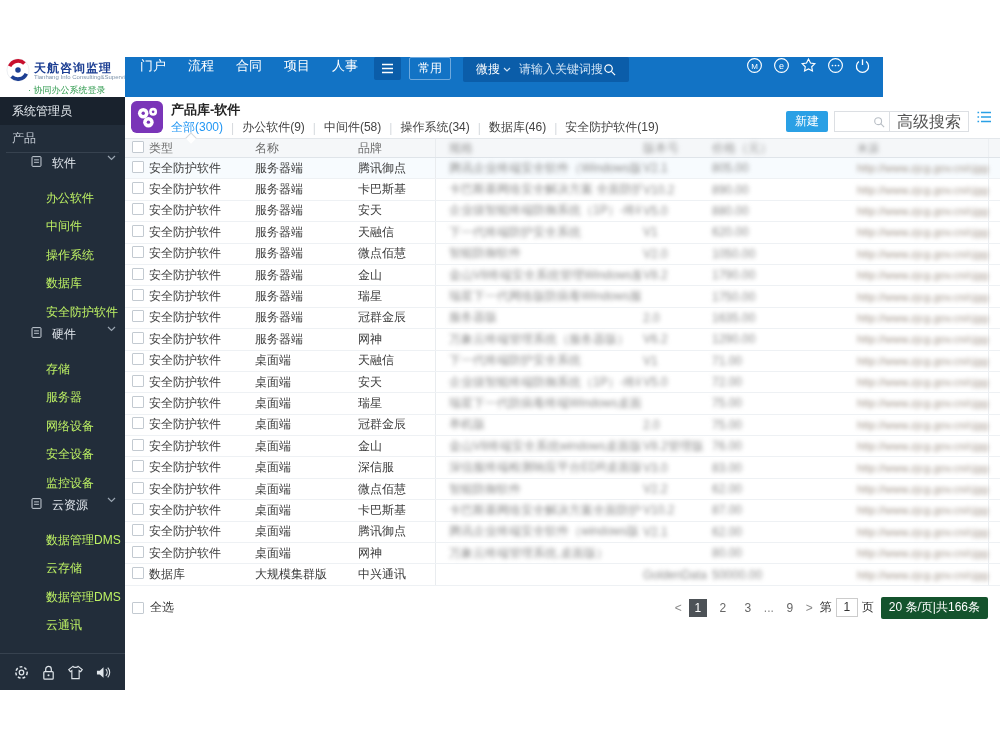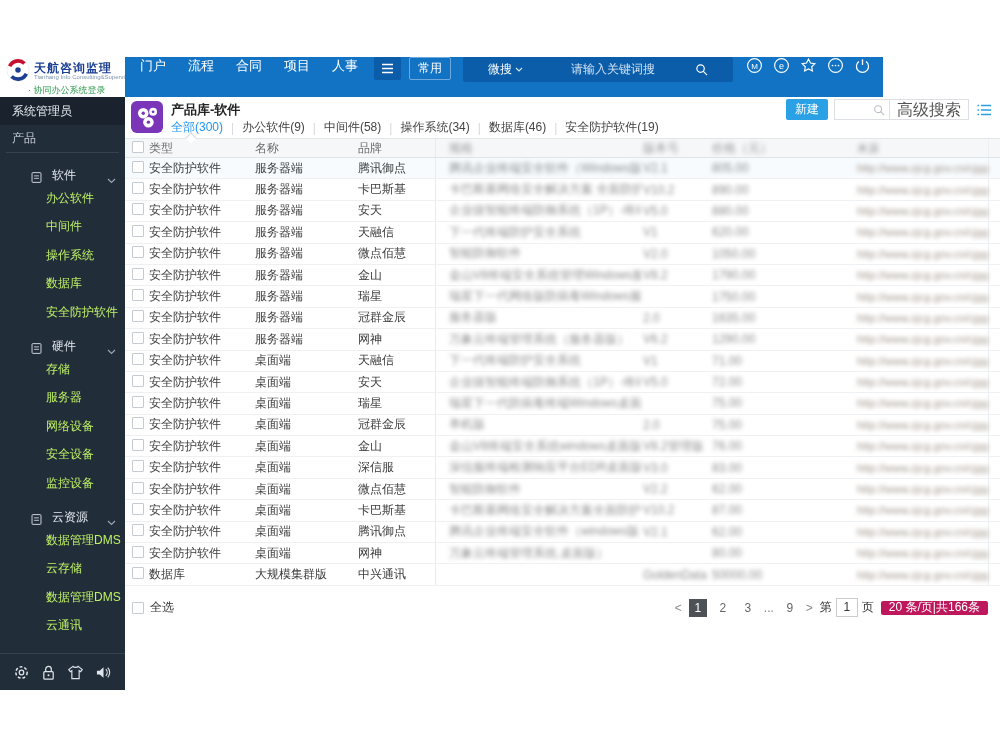--- a/index.html
+++ b/index.html
@@ -14,53 +14,53 @@
   .logo-title{position:absolute;left:34px;top:5px;font-size:12px;font-weight:bold;color:#1d3f93;letter-spacing:1px;}
   .logo-sub{position:absolute;left:34px;top:19px;font-size:6px;color:#7d93ab;filter:blur(.6px);white-space:nowrap;}
   .logo-login{position:absolute;left:28px;top:29px;font-size:9px;color:#2f9a4e;filter:blur(.4px);cursor:pointer;}
   .navbar{position:absolute;left:125px;top:0;width:758px;height:40px;background:#1273c5;display:flex;align-items:flex-start;}
   .nav-menu{display:flex;gap:22px;margin-left:15px;}
   .nav-item{color:#fff;font-size:13px;cursor:pointer;white-space:nowrap;}
   .nav-sq{width:27px;height:23px;background:#0b5da9;border-radius:2px;margin-left:16px;
           display:inline-flex;align-items:center;justify-content:center;cursor:pointer;}
   .nav-cy{height:21px;border:1px solid #6ea9dd;border-radius:2px;margin-left:8px;padding:0 8px;
           color:#fff;font-size:12px;display:inline-flex;align-items:center;cursor:pointer;}
-  .srch{height:25px;background:#0b5da9;border-radius:2px;margin-left:12px;display:flex;align-items:center;padding:0 25px;gap:40px;}
+  .srch{height:25px;background:#0b5da9;border-radius:2px;margin-left:12px;display:flex;align-items:center;padding:0 13px;}
   .srch-scope{color:#fff;font-size:12px;display:flex;align-items:center;gap:3px;cursor:pointer;}
   .srch-input{color:#cfe2f4;font-size:12px;margin-left:8px;width:84px;white-space:nowrap;overflow:hidden;cursor:text;}
   .tb-right{margin-left:auto;margin-right:12px;display:flex;gap:10px;}
   .tb-ic{width:17px;height:17px;display:inline-flex;cursor:pointer;}
   .ic{display:inline-flex;align-items:center;justify-content:center;}
 
   
   .sidebar{position:absolute;left:0;top:97px;width:125px;height:593px;background:#222d3a;color:#dde3ea;}
   .sb-admin{height:28px;line-height:28px;padding-left:12px;background:#19222d;font-size:12px;color:#e8edf2;}
   .sb-section{height:27px;line-height:27px;padding-left:12px;font-size:12px;color:#c6cdd6;cursor:pointer;}
   .sb-divider{height:1px;background:#37424f;margin:0 6px 2px 6px;}
-  .sb-group{height:28.5px;display:flex;align-items:flex-end;font-size:12px;color:#e3e8ee;cursor:pointer;}
+  .sb-group{height:28.5px;display:flex;align-items:flex-start;font-size:12px;color:#e3e8ee;cursor:pointer;}
   .sb-group .gic{margin-left:30px;display:inline-flex;}
   .sb-glabel{margin-left:9px;}
   .sb-chev{margin-left:auto;margin-right:9px;display:inline-flex;}
   .sb-item{height:28.5px;line-height:28.5px;padding-left:46px;font-size:12px;color:#bef264;cursor:pointer;white-space:nowrap;}
   .sb-bottom{position:absolute;bottom:0;left:0;right:0;height:36px;border-top:1px solid #37424f;
              display:flex;align-items:center;justify-content:space-around;padding:0 8px;}
   .sb-bic{display:inline-flex;cursor:pointer;}
 
   
   .main{position:absolute;left:125px;top:97px;width:875px;height:653px;background:#fff;}
   .title-bar{position:relative;height:41px;border-bottom:1px solid #e3e7eb;}
   .app-icon{position:absolute;left:6px;top:4px;width:32px;height:32px;}
   .page-title{position:absolute;left:46px;top:4px;font-size:13px;font-weight:bold;color:#222;}
   .tabs{position:absolute;left:46px;top:22px;display:flex;align-items:center;font-size:12px;}
   .tab{color:#444;cursor:pointer;white-space:nowrap;}
   .tab.active{color:#2196f3;}
   .tab-sep{color:#d5d9dd;margin:0 8px;}
   .caret{position:absolute;left:62px;bottom:-4px;width:7px;height:7px;background:#fff;
          border-left:1px solid #d6dade;border-top:1px solid #d6dade;transform:rotate(45deg);}
-  .tb-actions{position:absolute;right:8px;top:2px;display:flex;align-items:center;height:21px;}
+  .tb-actions{position:absolute;right:8px;top:14px;display:flex;height:21px;}
   .btn-new{background:#2aa0e5;color:#fff;border:none;font-size:12px;height:21px;padding:0 9px;
            border-radius:2px;cursor:pointer;font-family:inherit;}
   .search-box{width:50px;height:19px;border:1px solid #dcdfe3;border-right:none;margin-left:6px;
               display:inline-flex;align-items:center;justify-content:flex-end;padding-right:4px;cursor:text;background:#fff;}
   .btn-adv{height:21px;border:1px solid #dcdfe3;background:#fff;color:#555;font-size:16px;
            padding:0 7px;cursor:pointer;font-family:inherit;}
   .list-ic{margin-left:8px;display:inline-flex;cursor:pointer;}
 
   
   .thead{display:flex;height:18px;align-items:center;background:#f5f7f9;border-bottom:1px solid #dfe4e9;font-size:12px;color:#6c6c6c;}
@@ -85,21 +85,21 @@
   
   .tfoot{display:flex;align-items:center;margin-top:10px;padding-left:7px;font-size:12px;color:#333;height:24px;}
   .selall{margin-left:6px;}
   .pager{margin-left:auto;margin-right:12px;display:flex;align-items:center;gap:7px;}
   .pg-nav{color:#8a8a8a;cursor:pointer;font-size:12px;}
   .pg-num{min-width:18px;height:18px;line-height:18px;text-align:center;color:#666;cursor:pointer;}
   .pg-num.active{background:#4d5257;color:#fff;}
   .pg-dots{color:#888;}
   .pg-jump{display:flex;align-items:center;gap:4px;color:#333;}
   .pg-box{width:20px;height:17px;border:1px solid #ccc;line-height:17px;text-align:center;background:#fff;}
-  .pg-size{background:#be185d;color:#fff;height:14px;display:inline-flex;align-items:center;padding:0 8px;border-radius:2px;cursor:pointer;}
+  .pg-size{background:#14532d;color:#fff;height:22px;display:inline-flex;align-items:center;padding:0 8px;border-radius:2px;cursor:pointer;}
 </style>
 </head>
 <body>
 
 <div class="page">
 
   <div class="topbar">
     <div class="logo-block">
       <span class="logo-ic">
         <svg width="24" height="24" viewBox="0 0 26 26">

